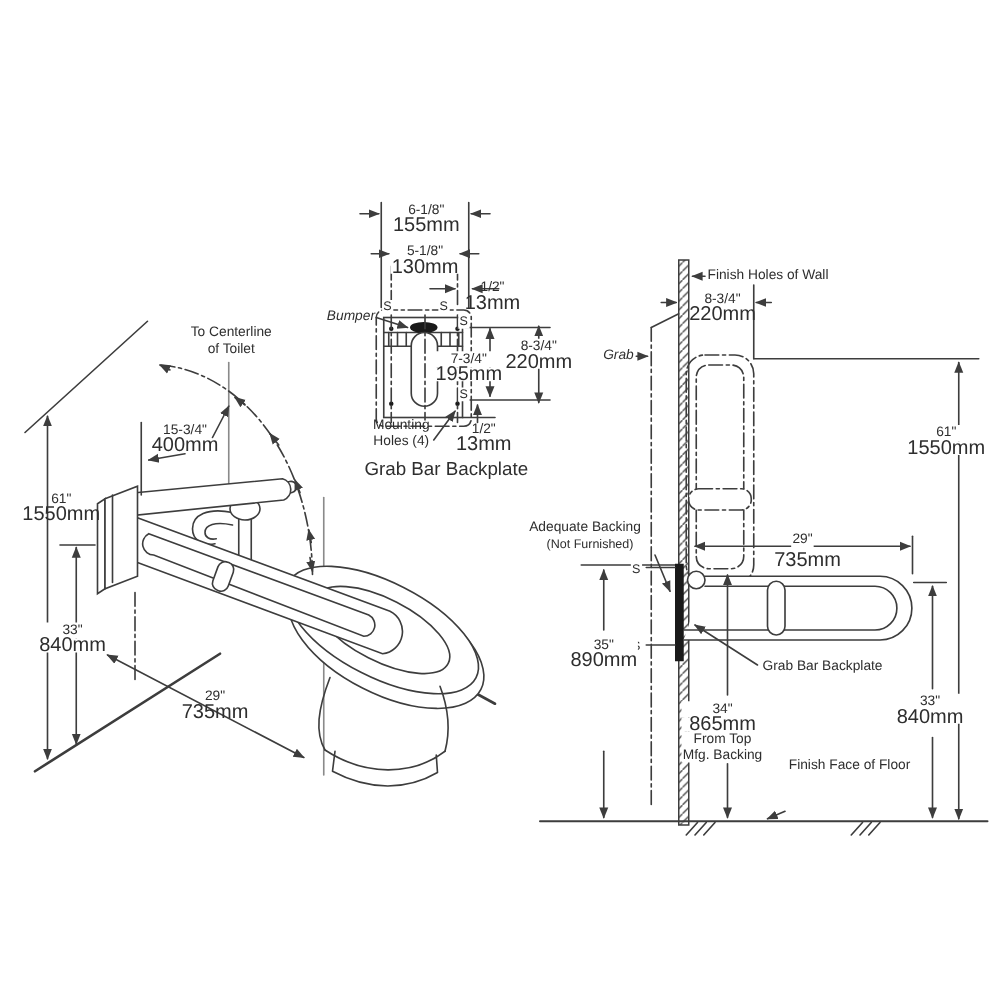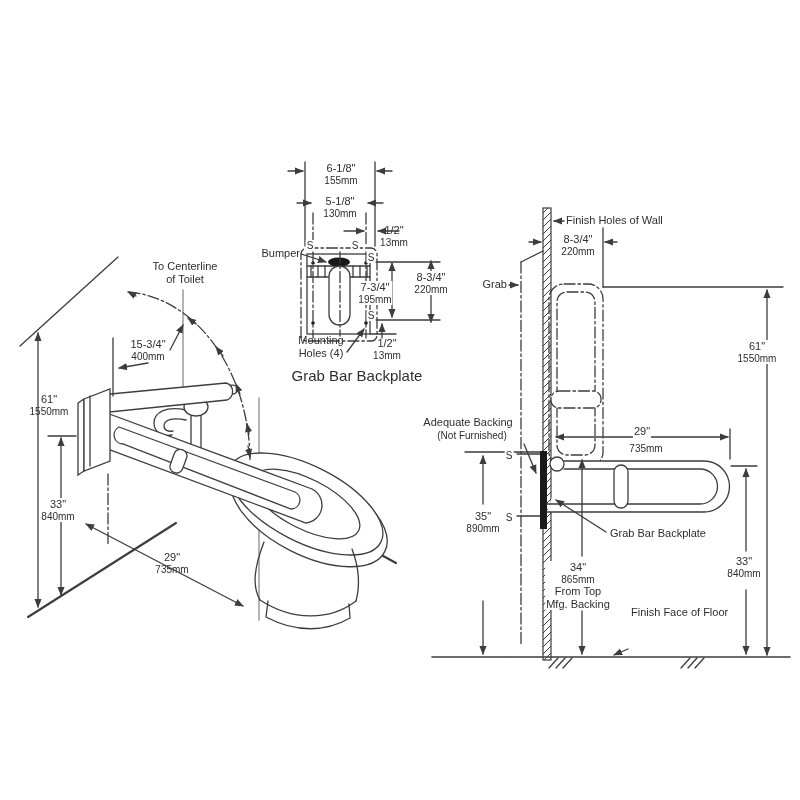--- a/index.html
+++ b/index.html
@@ -11,22 +11,22 @@
     font-family:"Liberation Sans", sans-serif; overflow:hidden;}
   svg{position:absolute;left:0;top:0;}
   svg .ln{stroke:var(--line);stroke-width:1.3;fill:none;stroke-linecap:round;}
   svg .fw{fill:#fff;}
   svg .thick{stroke-width:2.1;}
   svg .cl{stroke-dasharray:11 3 2.5 3;}
   svg .gray{stroke:var(--centerline_gray);}
   svg .dark{fill:var(--backplate_fill);stroke:none;}
   .t{position:absolute;color:var(--text);font-size:11px;line-height:12.5px;white-space:nowrap;}
   .c{transform:translateX(-50%);text-align:center;}
-  .r{transform:translateX(-100%);text-align:center;}
-  .mm{font-size:10px;line-height:11.5px;}
+  .r{transform:translateX(-100%);text-align:center;font-style:italic;}
+  .mm{font-size:16px;line-height:11.5px;}
   .sm{font-size:10px;line-height:11px;}
   .pre{white-space:pre-line;}
   .bg{background:var(--background);padding:0 1px;}
   .title{font-size:15px;}
 </style>
 </head>
 <body>
 
 <div id="stage">
 

